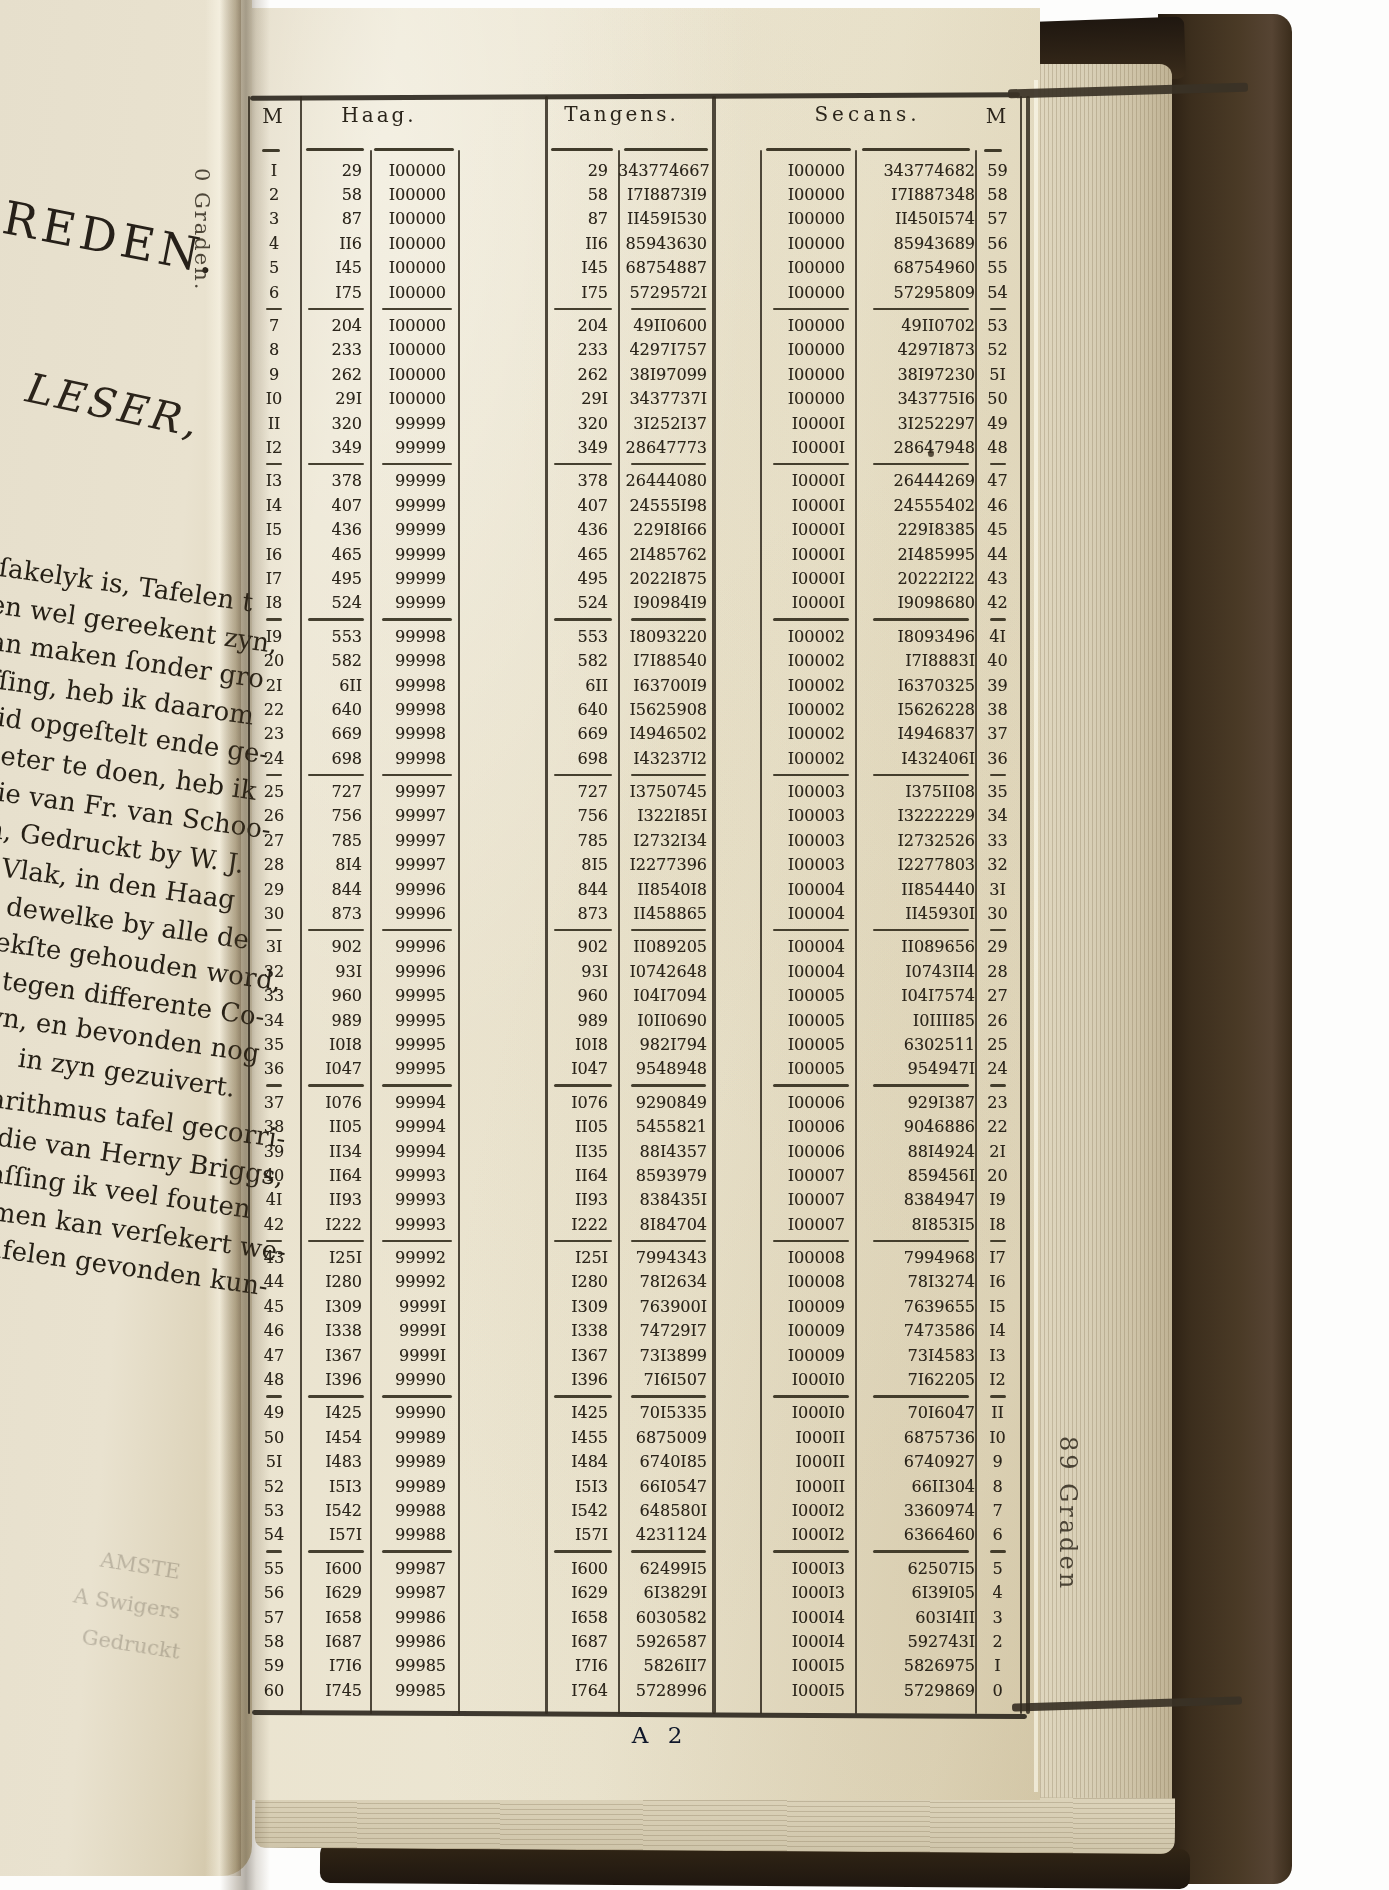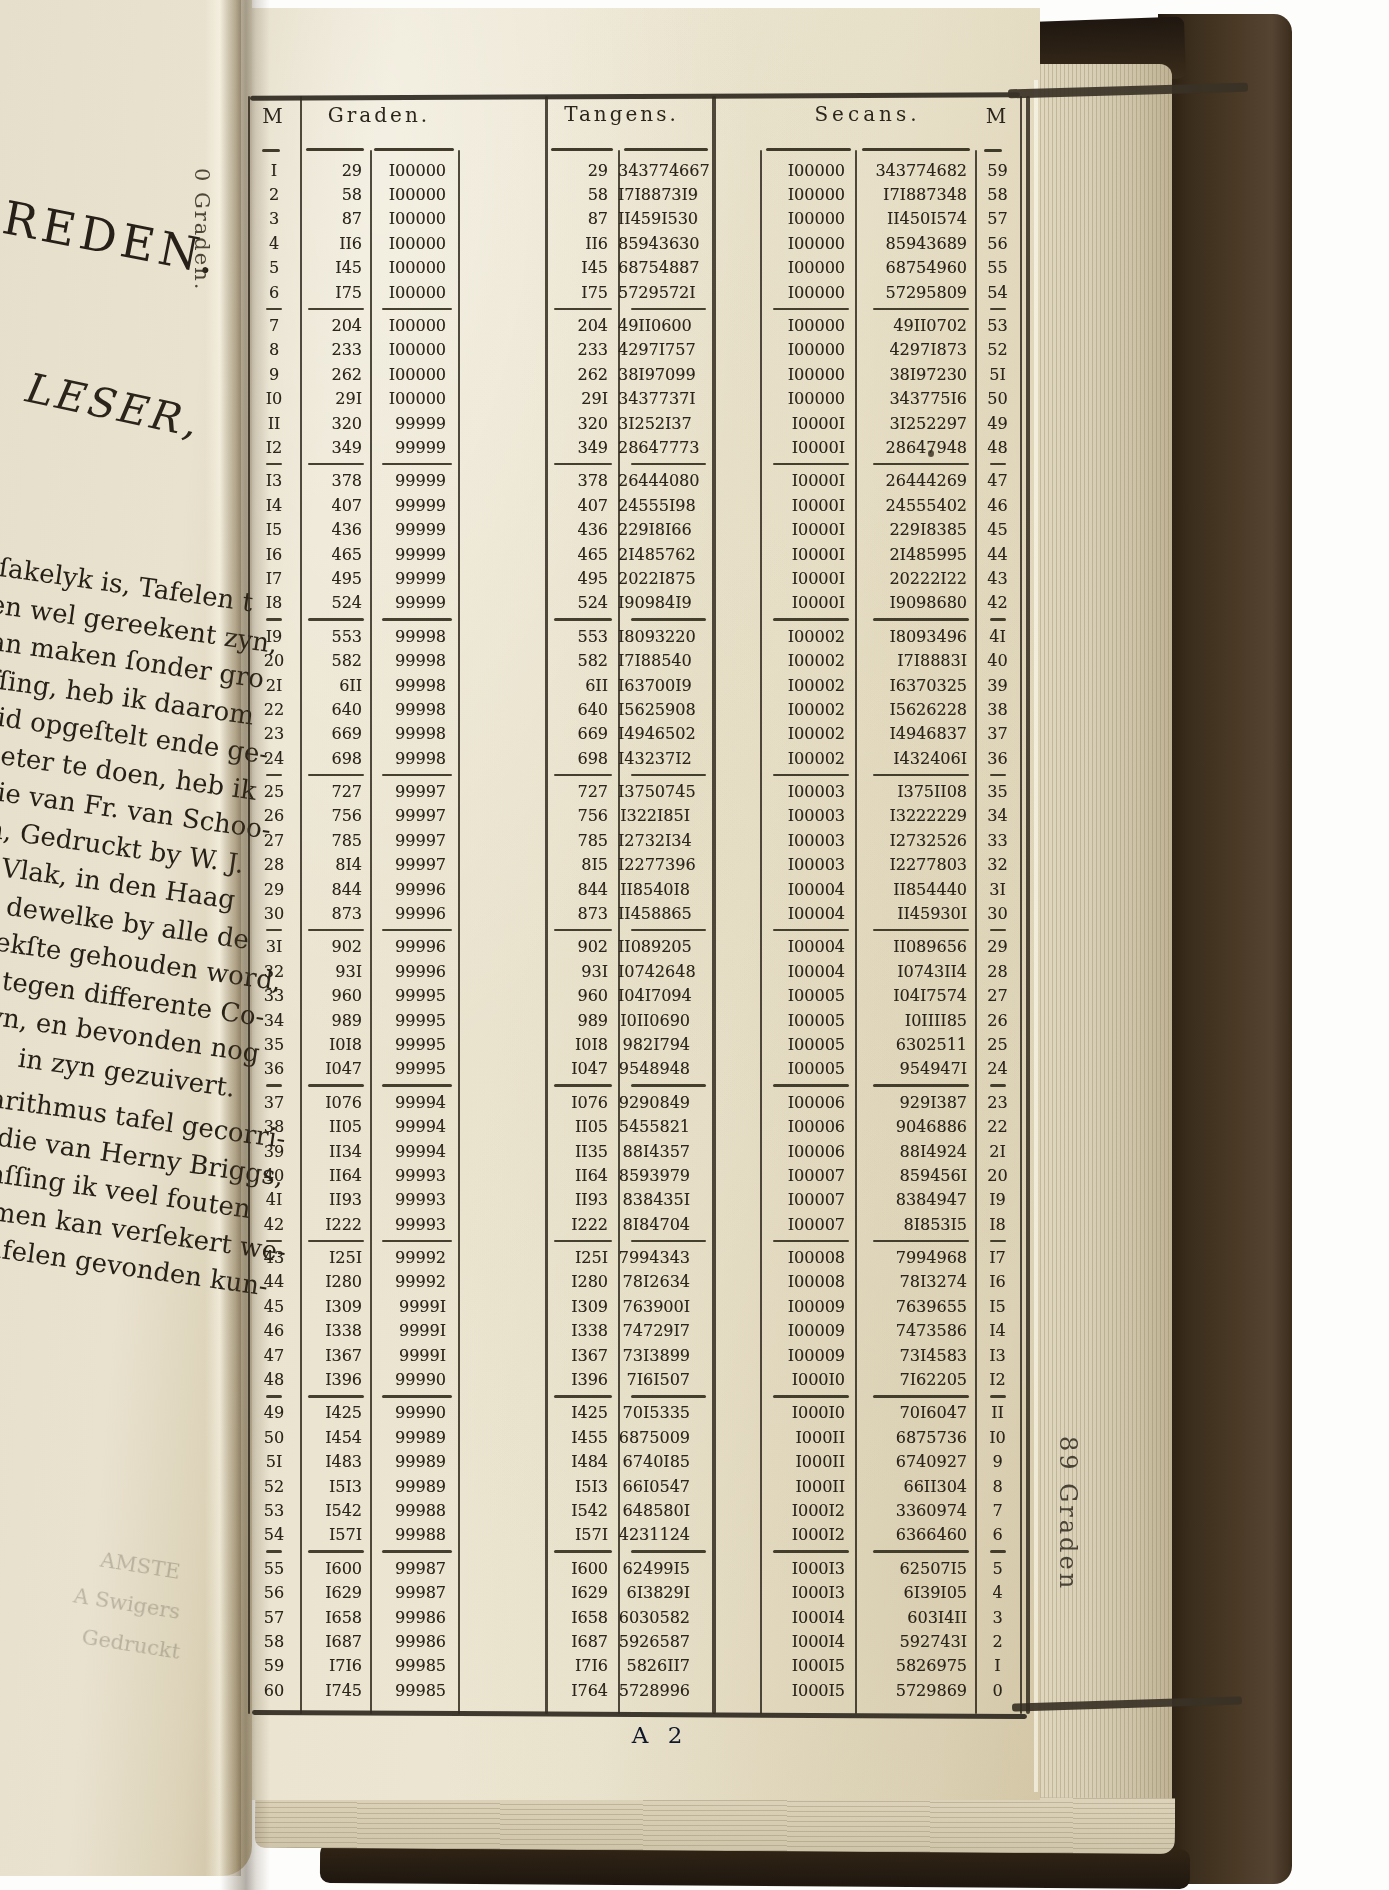--- a/index.html
+++ b/index.html
@@ -58,21 +58,21 @@
   .thead{z-index:12;font-size:20px;letter-spacing:3px;text-align:center;color:#2b251b;}
   .thead.wide{letter-spacing:4px;}
   .tbody{left:248px;top:158px;width:772px;z-index:12;}
   .trow,.tsep{display:grid;grid-template-columns:52px 70px 88px 87px 73px 94px 48px 95px 120px 45px;}
   .trow{height:24.4px;align-items:center;}
   .tsep{height:9px;align-items:center;}
   .cell{font-size:16px;color:#2a241a;text-shadow:.3px .3px .4px rgba(43,36,24,.35);white-space:nowrap;}
   .m{text-align:center;}
   .num{text-align:right;}
   .c1{padding-right:8px;}.c2{padding-right:12px;}.c4{padding-right:10px;}
-  .c5{padding-right:22px;}.c7{padding-right:10px;}.c8{padding-right:8px;}
+  .c5{padding-right:5px;}.c7{padding-right:10px;}.c8{}
   .seg{height:2.5px;background:#2e2818;border-radius:2px;opacity:.88;}
   .seg.wide{width:80%;margin-left:auto;margin-right:6px;}
   .seg.short{width:16px;margin:0 auto;}
   .sig{left:575px;top:1722px;width:170px;z-index:12;text-align:center;font-size:23px;letter-spacing:6px;color:#0f172a;}
   .vlabel{z-index:12;font-size:22px;letter-spacing:2px;color:#332c20;opacity:.85;white-space:nowrap;
      transform:rotate(90deg);transform-origin:top left;}
   .vlabel.left{left:214px;top:168px;font-size:21px;}
   .vlabel.right{left:1082px;top:1436px;font-size:24px;letter-spacing:3px;}
   .speck{width:6px;height:7px;border-radius:50%;background:#352b1c;opacity:.8;z-index:13;}
 </style>
@@ -121,21 +121,21 @@
     </div>
 
   <div class="abs gutter"></div>
 
   <div class="abs rule" style="left:250px;top:94px;width:770px;height:5px;transform:rotate(-0.25deg);"></div>
   <div class="abs rule" style="left:1008px;top:86px;width:240px;height:9px;transform:rotate(-1.6deg);background:#3a3226;"></div>
   <div class="abs rule" style="left:252px;top:1712px;width:775px;height:5px;transform:rotate(0.3deg);"></div>
   <div class="abs rule" style="left:1012px;top:1700px;width:230px;height:8px;transform:rotate(-1.8deg);background:#3a3226;"></div>
 
   <div class="abs thead" style="left:248px;top:104px;width:52px;">M</div>
-  <div class="abs thead" style="left:300px;top:103px;width:158px;">Graden.</div>
+  <div class="abs thead" style="left:300px;top:103px;width:158px;">Haag.</div>
   <div class="abs thead" style="left:545px;top:102px;width:153px;">Tangens.</div>
   <div class="abs thead wide" style="left:760px;top:102px;width:215px;">Secans.</div>
   <div class="abs thead" style="left:975px;top:104px;width:45px;">M</div>
 
   <div id="vlines">
       <div class="abs vline" style="left: 248px; top: 96px; height: 1618px; width: 2px;"></div>
       <div class="abs vline" style="left: 300px; top: 96px; height: 1618px; width: 2px;"></div>
       <div class="abs vline" style="left: 545px; top: 96px; height: 1618px; width: 3px;"></div>
       <div class="abs vline" style="left: 712px; top: 96px; height: 1618px; width: 3.5px;"></div>
       <div class="abs vline" style="left: 1020px; top: 96px; height: 1618px; width: 2px;"></div>

